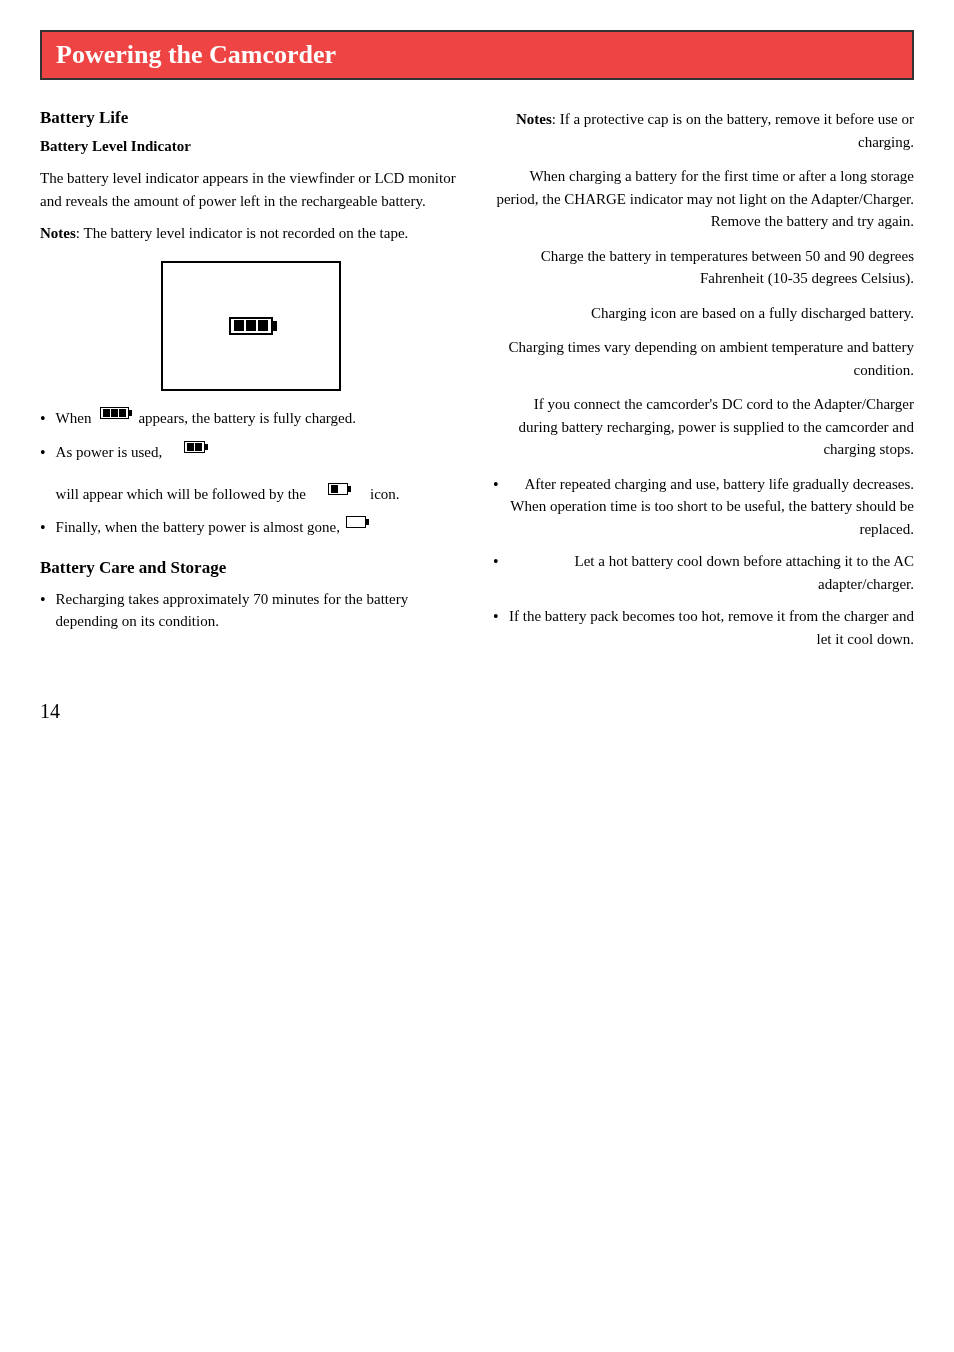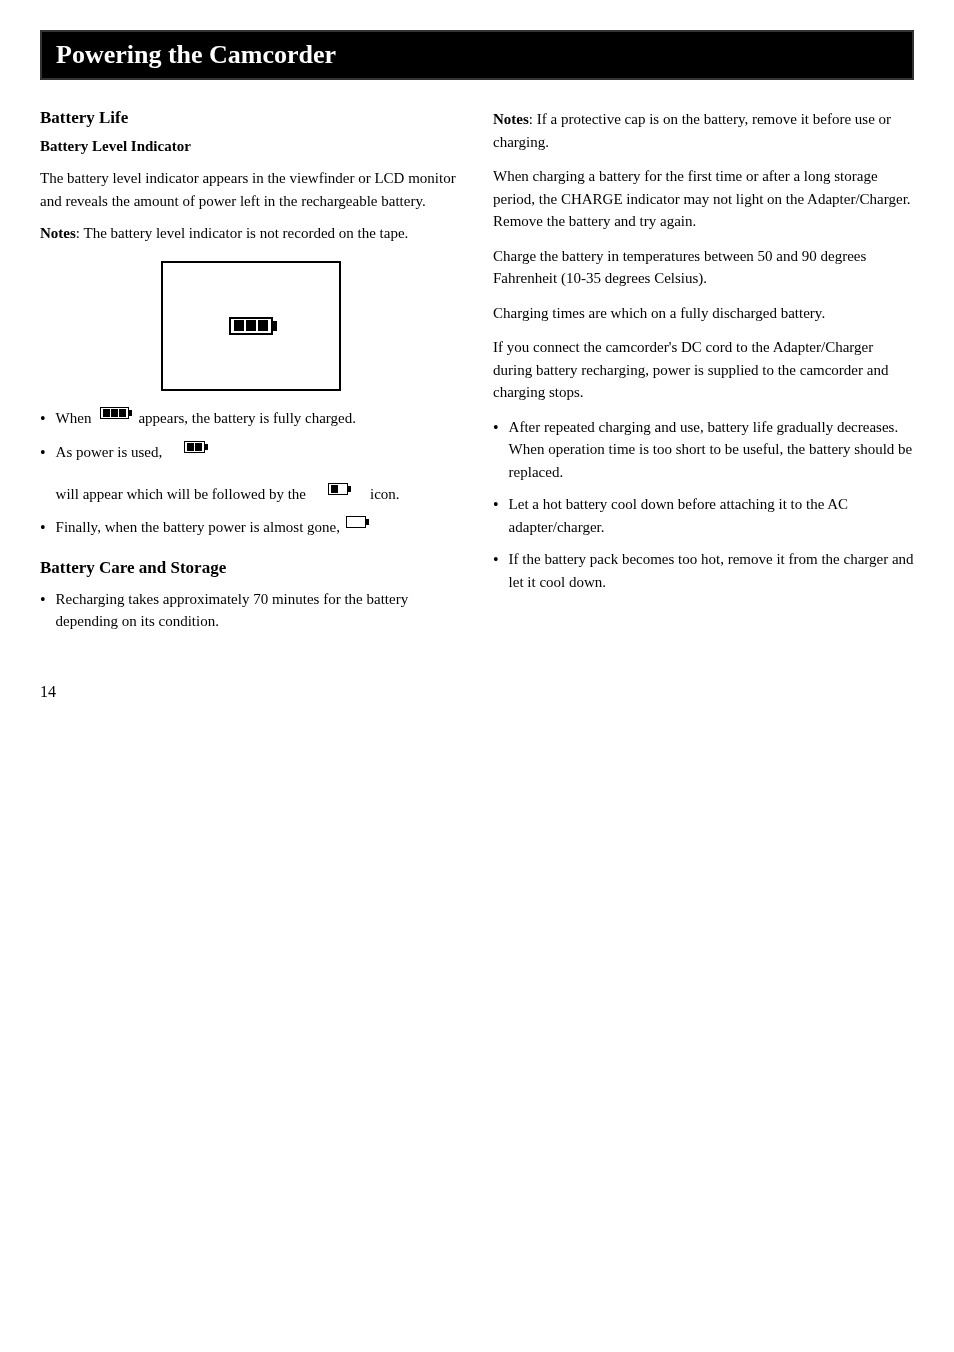--- a/index.html
+++ b/index.html
@@ -12,21 +12,21 @@
       width: 954px;
       min-height: 1352px;
       background: #ffffff;
       font-family: "Times New Roman", Times, serif;
       font-size: 15px;
       color: #000000;
       padding: 30px 40px 40px 40px;
     }
 
     .page-header {
-      background: #000000;
+      background: #ef4444;
       color: #ffffff;
       font-size: 26px;
       font-weight: bold;
       padding: 8px 14px;
       margin-bottom: 28px;
       border: 2px solid #333;
     }
 
     .two-column {
       display: flex;
@@ -34,20 +34,21 @@
     }
 
     .left-column {
       flex: 1;
       max-width: 430px;
     }
 
     .right-column {
       flex: 1;
       max-width: 430px;
+      text-align: right;
     }
 
     .section-title {
       font-size: 17px;
       font-weight: bold;
       margin-bottom: 10px;
     }
 
     .subsection-title {
       font-size: 15px;
@@ -197,21 +198,21 @@
     }
 
     .diagram-bar {
       width: 10px;
       height: 11px;
       background: #000;
     }
 
     .page-number {
       margin-top: 40px;
-      font-size: 16px;
+      font-size: 20px;
     }
 
     .right-column p {
       margin-bottom: 12px;
       line-height: 1.5;
     }
   </style>
 </head>
 <body>
 
@@ -286,21 +287,22 @@
   </div>
 
   <div class="right-column">
 
     <p>
       <span class="notes-label">Notes</span><span>: If a protective cap is on the battery, remove it before use or charging.</span>
     </p>
 
     <p>When charging a battery for the first time or after a long storage period, the CHARGE indicator may not light on the Adapter/Charger. Remove the battery and try again.</p>
     <p>Charge the battery in temperatures between 50 and 90 degrees Fahrenheit (10-35 degrees Celsius).</p>
-    <p>Charging times are which on a fully discharged battery.</p>
+    <p>Charging icon are based on a fully discharged battery.</p>
+    <p>Charging times vary depending on ambient temperature and battery condition.</p>
     <p>If you connect the camcorder's DC cord to the Adapter/Charger during battery recharging, power is supplied to the camcorder and charging stops.</p>
 
     <ul class="bullet-list" style="margin-top:10px;">
       <li>
         <span>After repeated charging and use, battery life gradually decreases. When operation time is too short to be useful, the battery should be replaced.</span>
       </li>
       <li>
         <span>Let a hot battery cool down before attaching it to the AC adapter/charger.</span>
       </li>
       <li>

